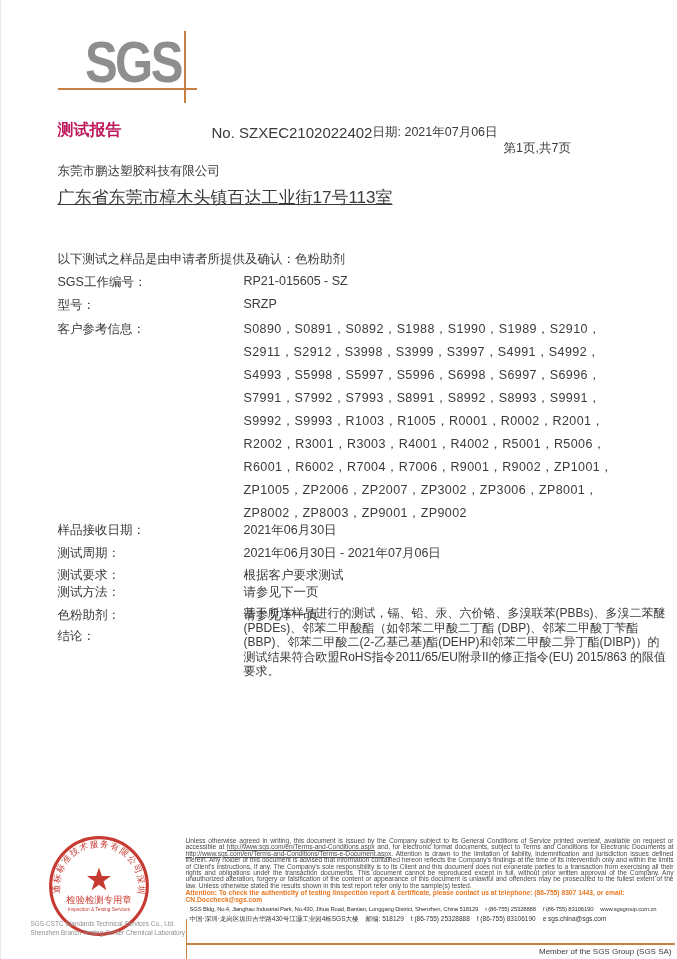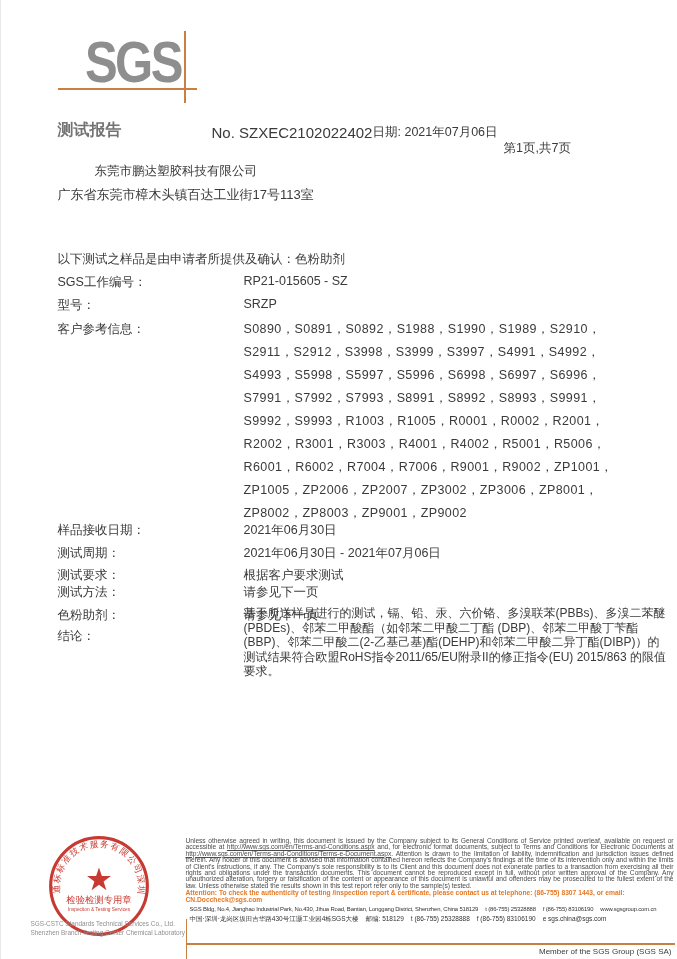--- a/index.html
+++ b/index.html
@@ -14,27 +14,27 @@
   
   .logo-text {
     position:absolute; left:84px; top:34px;
     font-size:57px; font-weight:bold; color:#8e8e8e;
     letter-spacing:-3px; line-height:1;
     transform:scaleX(0.86); transform-origin:left top;
   }
   .logo-hline { position:absolute; left:57px; top:88px; width:139px; height:2px; background:#c87f42; }
   .logo-vline { position:absolute; left:183px; top:31px; width:2px; height:72px; background:#c87f42; }
 
-  .doc-title { position:absolute; left:57px;  top:120px; font-size:16px; font-weight:bold; color:#737373; }
+  .doc-title { position:absolute; left:57px;  top:120px; font-size:16px; font-weight:bold; color:#be185d; }
   .doc-no    { position:absolute; left:211px; top:124px; font-size:15px; }
   .doc-date  { position:absolute; left:372px; top:124px; font-size:12.5px; }
   .doc-page  { position:absolute; left:503px; top:140px; font-size:12.5px; }
 
-  .applicant-name { position:absolute; left:57px; top:163px; font-size:12.5px;margin-left:37px; }
-  .applicant-addr { position:absolute; left:57px; top:186px; font-size:13px; }
+  .applicant-name { position:absolute; left:57px; top:163px; font-size:12.5px; }
+  .applicant-addr { position:absolute; left:57px; top:186px; font-size:17px;text-decoration:underline; }
   .intro          { position:absolute; left:57px; top:251px; font-size:12.5px; }
 
   .lbl { position:absolute; left:57px;  font-size:12.5px; }
   .val { position:absolute; left:243px; font-size:12.5px; }
   .ref-line { letter-spacing:0.4px;text-align:center; }
 
   .concl-val {
     position:absolute; left:243px; top:606px; width:424px;
     font-size:12px; line-height:14.6px;
   }

